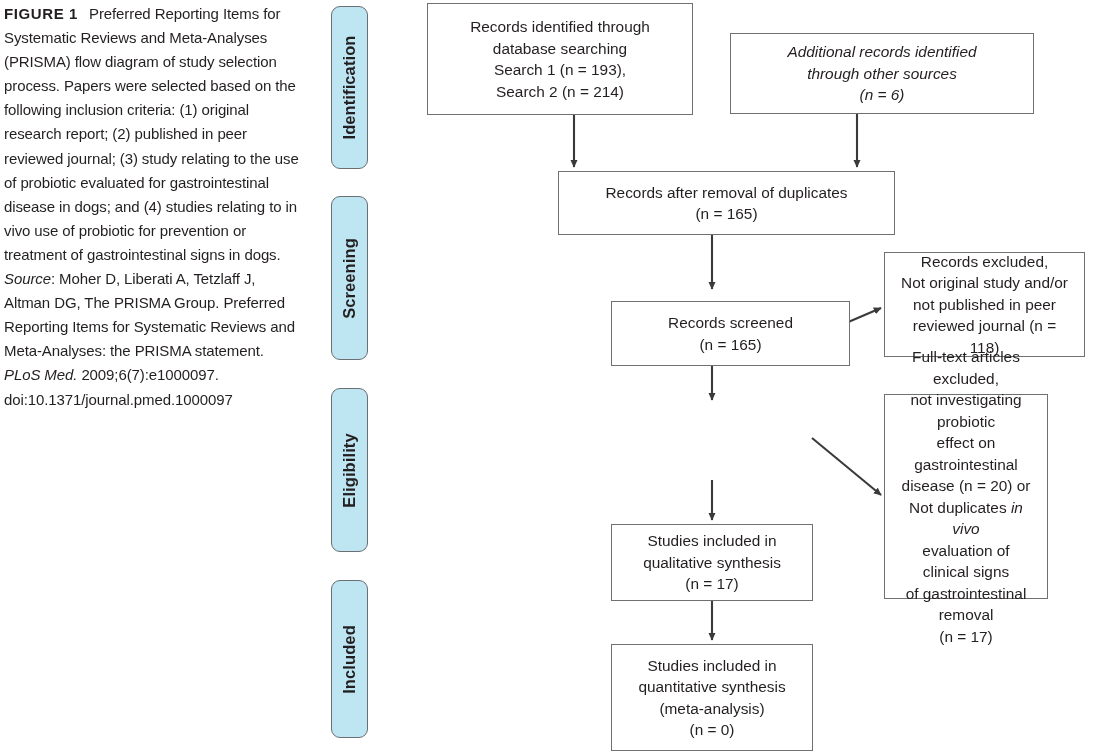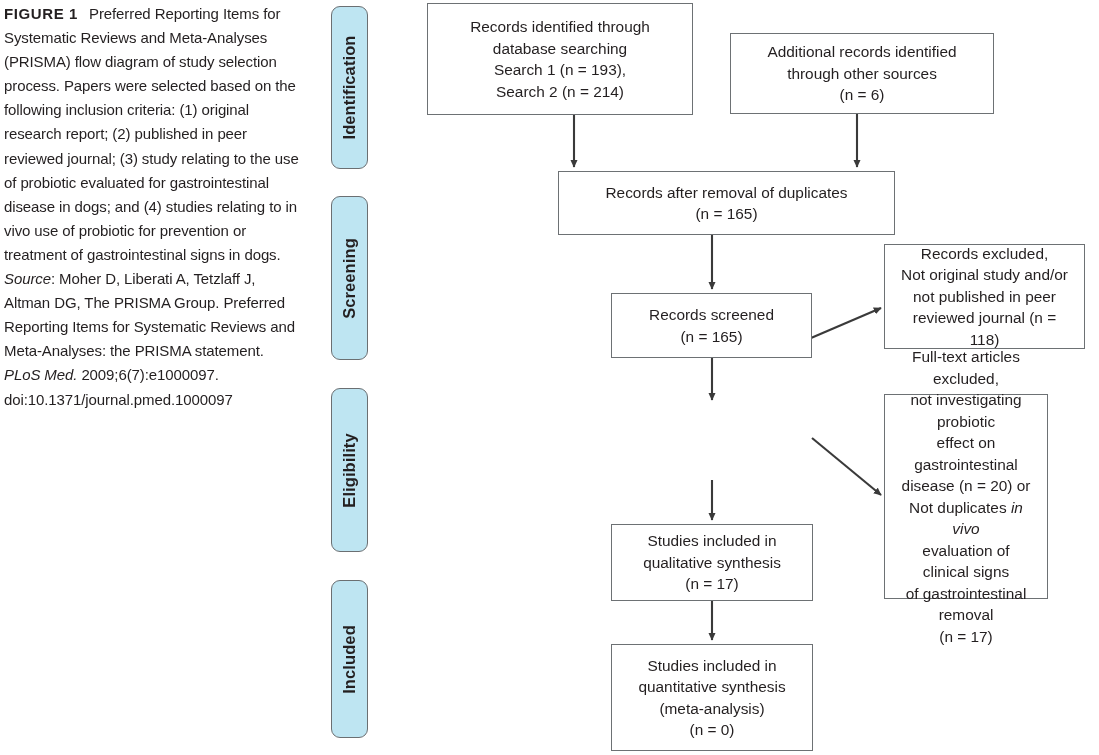--- a/index.html
+++ b/index.html
@@ -141,43 +141,43 @@
 
   <div class="flow-box" style="left:427px; top:3px; width:266px; height:112px;">
     <span class="txt">
       <span>Records identified through</span><br>
       <span>database searching</span><br>
       <span>Search 1 (n = 193),</span><br>
       <span>Search 2 (n = 214)</span>
     </span>
   </div>
 
-  <div class="flow-box" style="left:730px; top:33px; width:264px; height:81px;">
+  <div class="flow-box" style="left:730px; top:33px; width:304px; height:81px;font-style:italic;">
     <span class="txt">
       <span>Additional records identified</span><br>
       <span>through other sources</span><br>
       <span>(n = 6)</span>
     </span>
   </div>
 
   <div class="flow-box" style="left:544px; top:171px; width:337px; height:64px;margin-left:14px;">
     <span class="txt">
       <span>Records after removal of duplicates</span><br>
       <span>(n = 165)</span>
     </span>
   </div>
 
-  <div class="flow-box" style="left:611px; top:293px; width:201px; height:65px;">
+  <div class="flow-box" style="left:611px; top:301px; width:239px; height:65px;">
     <span class="txt">
       <span>Records screened</span><br>
       <span>(n = 165)</span>
     </span>
   </div>
 
-  <div class="flow-box" style="left:884px; top:244px; width:201px; height:105px;">
+  <div class="flow-box" style="left:884px; top:252px; width:201px; height:105px;">
     <span class="txt">
       <span>Records excluded,</span><br>
       <span>Not original study and/or</span><br>
       <span>not published in peer</span><br>
       <span>reviewed journal (n = 118)</span>
     </span>
   </div>
 
 
   <div class="flow-box" style="left:884px; top:394px; width:164px; height:205px;">

